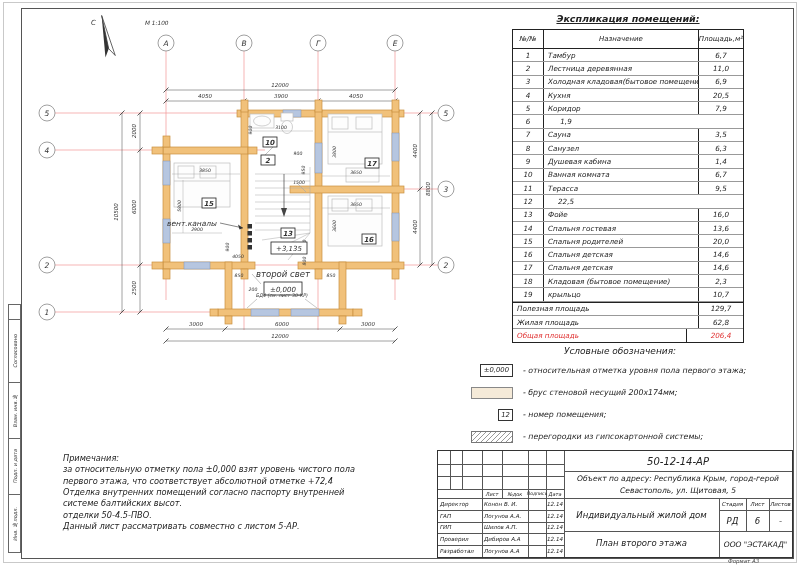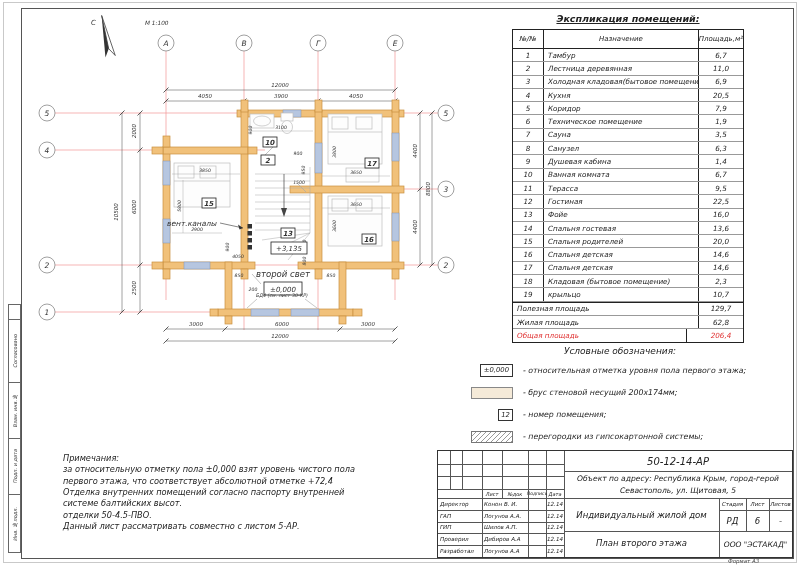--- a/index.html
+++ b/index.html
@@ -338,21 +338,20 @@
           <div class="c-name">Кухня</div>
           <div class="c-area">20,5</div>
         </div>
       <div class="exp-row">
           <div class="c-num">5</div>
           <div class="c-name">Коридор</div>
           <div class="c-area">7,9</div>
         </div>
       <div class="exp-row">
           <div class="c-num">6</div>
-          <div class="c-name">Техническое помещение</div>
           <div class="c-area">1,9</div>
         </div>
       <div class="exp-row">
           <div class="c-num">7</div>
           <div class="c-name">Сауна</div>
           <div class="c-area">3,5</div>
         </div>
       <div class="exp-row">
           <div class="c-num">8</div>
           <div class="c-name">Санузел</div>
@@ -368,21 +367,20 @@
           <div class="c-name">Ванная комната</div>
           <div class="c-area">6,7</div>
         </div>
       <div class="exp-row">
           <div class="c-num">11</div>
           <div class="c-name">Терасса</div>
           <div class="c-area">9,5</div>
         </div>
       <div class="exp-row">
           <div class="c-num">12</div>
-          <div class="c-name">Гостиная</div>
           <div class="c-area">22,5</div>
         </div>
       <div class="exp-row">
           <div class="c-num">13</div>
           <div class="c-name">Фойе</div>
           <div class="c-area">16,0</div>
         </div>
       <div class="exp-row">
           <div class="c-num">14</div>
           <div class="c-name">Спальня гостевая</div>

